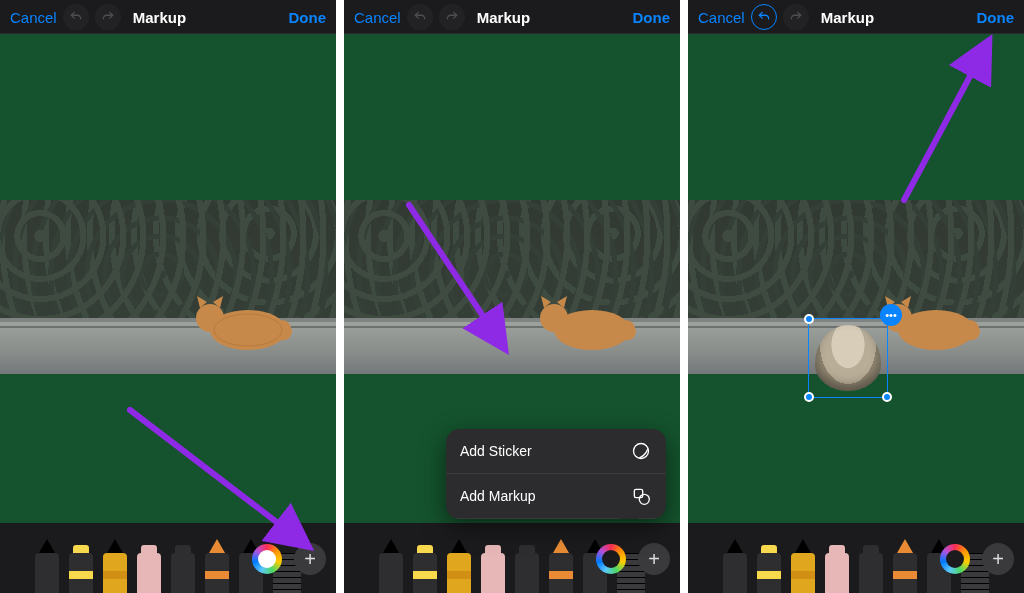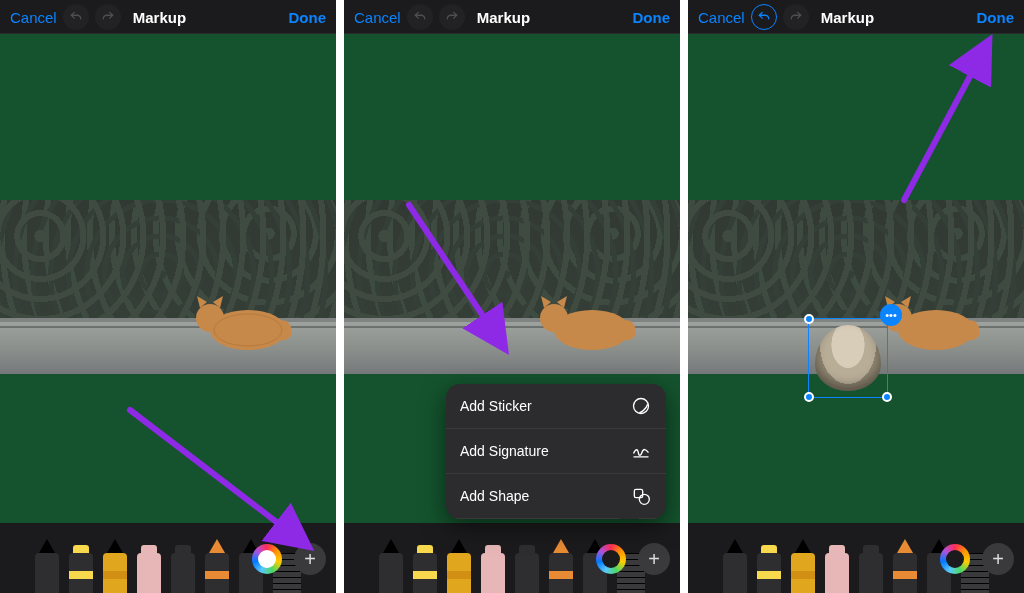--- a/index.html
+++ b/index.html
@@ -414,30 +414,21 @@
       <div class="popup-row">
         <span>Add Sticker</span>
         <span class="pic">
           <svg viewBox="0 0 24 24">
               <circle cx="12" cy="12" r="9"></circle>
               <path d="M20 10c-2 6-8 10-10 10"></path>
             </svg>
         </span>
       </div>
       <div class="popup-row">
-        <span>Add Signature</span>
-        <span class="pic">
-          <svg viewBox="0 0 24 24">
-              <path d="M3 15c3-6 5-6 6 0 1 4 3 2 4-1 2-6 5-4 8 0"></path>
-              <line x1="3" y1="19" x2="21" y2="19"></line>
-            </svg>
-        </span>
-      </div>
-      <div class="popup-row">
-        <span>Add Shape</span>
+        <span>Add Markup</span>
         <span class="pic">
           <svg viewBox="0 0 24 24">
               <rect x="4" y="4" width="10" height="10" rx="2"></rect>
               <circle cx="16" cy="16" r="6"></circle>
             </svg>
         </span>
       </div>
       <div class="popup-tip"></div>
     </div>
 

